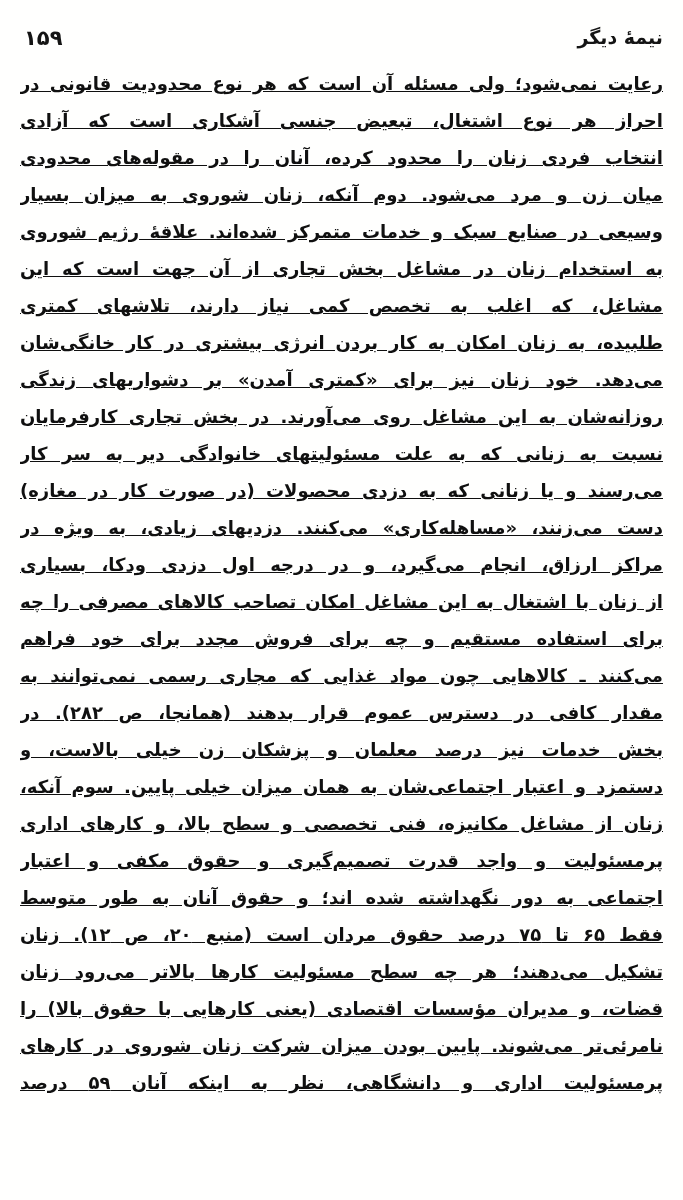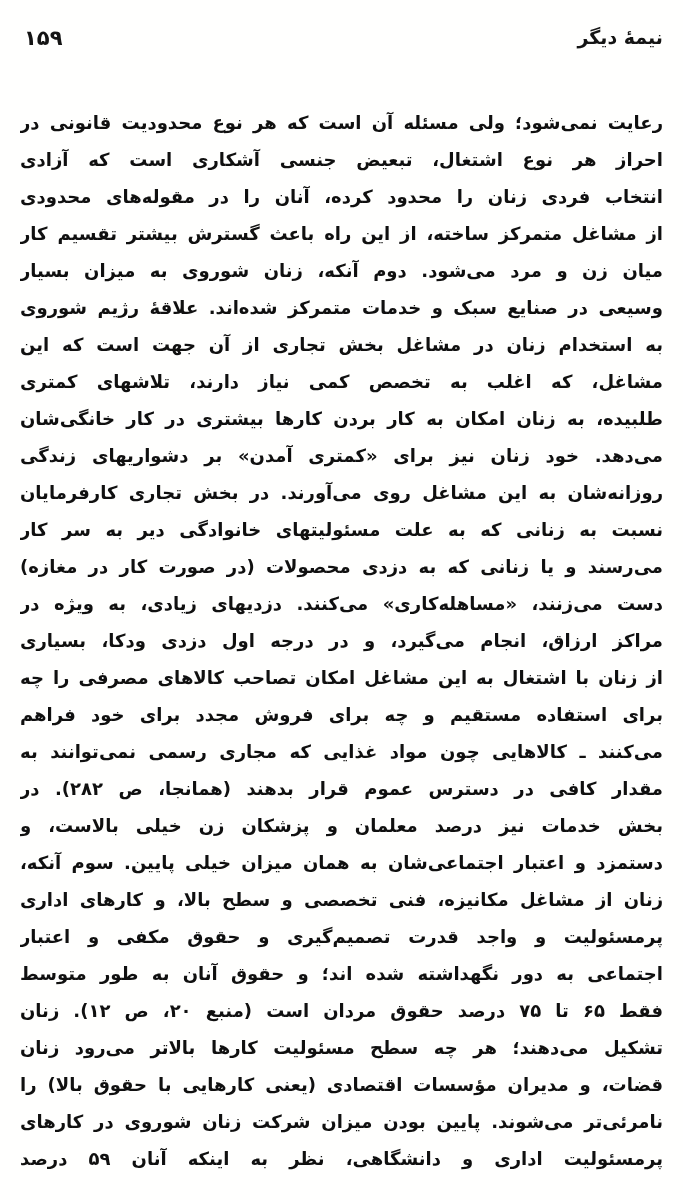--- a/index.html
+++ b/index.html
@@ -28,25 +28,26 @@
   }
   .running-title {
     font-size: 19px;
     letter-spacing: 0;
   }
   .page-number {
     font-size: 21px;
     padding-left: 4px;
   }
   .text-block {
-    margin-top: 54px;
+    margin-top: 15px;
     direction: rtl;
     font-size: 18px;
     font-weight: bold;
     color: #101010;
+    text-decoration: underline;
   }
   .text-block .line {
     line-height: 37px;
     height: 37px;
     text-align: justify;
     text-align-last: justify;
     overflow: hidden;
     white-space: nowrap;
   }
 </style>
@@ -56,26 +57,25 @@
 <div class="page">
   <div class="page-header">
     <span class="running-title">نیمهٔ دیگر</span>
     <span class="page-number">۱۵۹</span>
   </div>
 
   <div class="text-block">
       <div class="line">رعایت نمی‌شود؛ ولی مسئله آن است که هر نوع محدودیت قانونی در</div>
       <div class="line">احراز هر نوع اشتغال، تبعیض جنسی آشکاری است که آزادی</div>
       <div class="line">انتخاب فردی زنان را محدود کرده، آنان را در مقوله‌های محدودی</div>
-      <div class="line">از مشاغل متمرکز ساخته، از این راه باعث گسترش بیشتر تقسیم کار</div>
       <div class="line">میان زن و مرد می‌شود. دوم آنکه، زنان شوروی به میزان بسیار</div>
       <div class="line">وسیعی در صنایع سبک و خدمات متمرکز شده‌اند. علاقهٔ رژیم شوروی</div>
       <div class="line">به استخدام زنان در مشاغل بخش تجاری از آن جهت است که این</div>
       <div class="line">مشاغل، که اغلب به تخصص کمی نیاز دارند، تلاشهای کمتری</div>
-      <div class="line">طلبیده، به زنان امکان به کار بردن کارها بیشتری در کار خانگی‌شان</div>
+      <div class="line">طلبیده، به زنان امکان به کار بردن انرژی بیشتری در کار خانگی‌شان</div>
       <div class="line">می‌دهد. خود زنان نیز برای «کمتری آمدن» بر دشواریهای زندگی</div>
       <div class="line">روزانه‌شان به این مشاغل روی می‌آورند. در بخش تجاری کارفرمایان</div>
       <div class="line">نسبت به زنانی که به علت مسئولیتهای خانوادگی دیر به سر کار</div>
       <div class="line">می‌رسند و یا زنانی که به دزدی محصولات (در صورت کار در مغازه)</div>
       <div class="line">دست می‌زنند، «مساهله‌کاری» می‌کنند. دزدیهای زیادی، به ویژه در</div>
       <div class="line">مراکز ارزاق، انجام می‌گیرد، و در درجه اول دزدی ودکا، بسیاری</div>
       <div class="line">از زنان با اشتغال به این مشاغل امکان تصاحب کالاهای مصرفی را چه</div>
       <div class="line">برای استفاده مستقیم و چه برای فروش مجدد برای خود فراهم</div>
       <div class="line">می‌کنند ـ کالاهایی چون مواد غذایی که مجاری رسمی نمی‌توانند به</div>
       <div class="line">مقدار کافی در دسترس عموم قرار بدهند (همانجا، ص ۲۸۲). در</div>

